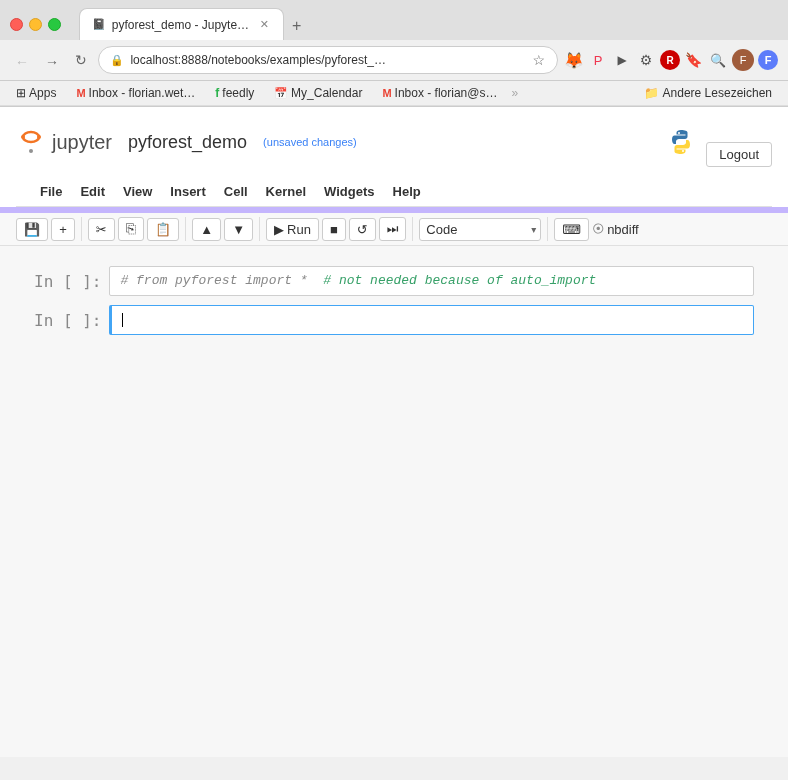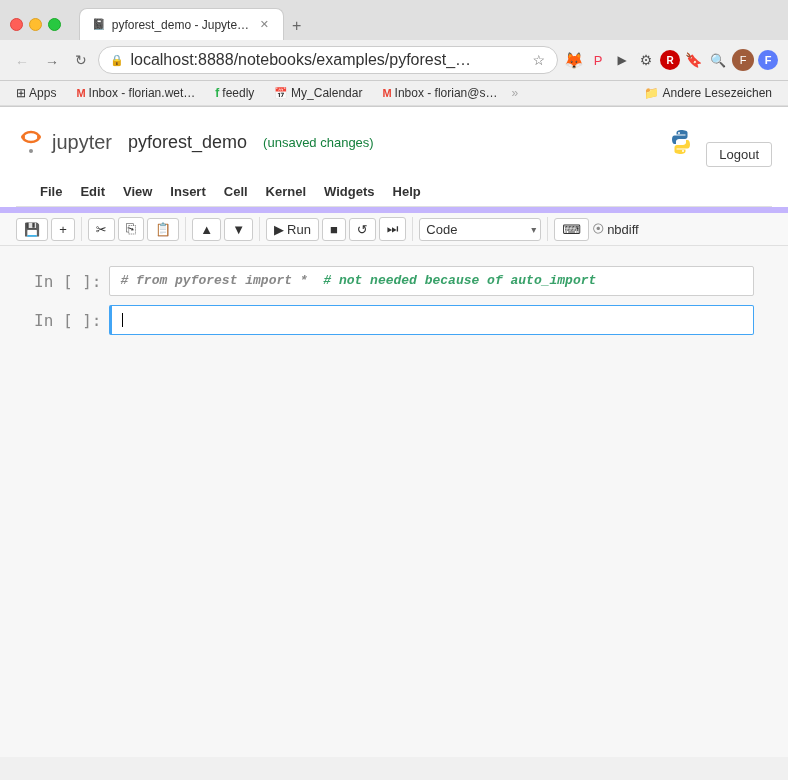--- a/index.html
+++ b/index.html
@@ -23,21 +23,21 @@
     .tab-title { max-width: 140px; overflow: hidden; white-space: nowrap; text-overflow: ellipsis; font-size: 12px; }
     .tab-close { color: #888; font-size: 11px; cursor: pointer; padding: 2px; }
     .new-tab { background: transparent; border: none; padding: 5px 8px; font-size: 16px; color: #666; cursor: pointer; }
 
     
     .address-bar { background: #f0f0f0; padding: 6px 10px; display: flex; align-items: center; gap: 6px; border-bottom: 1px solid #ccc; }
     .nav-btn { background: none; border: none; color: #666; font-size: 14px; cursor: pointer; padding: 3px 5px; border-radius: 3px; }
     .nav-btn.disabled { color: #bbb; cursor: default; }
     .address-input { flex: 1; background: #fff; border: 1px solid #ccc; border-radius: 20px; padding: 4px 12px; font-size: 13px; display: flex; align-items: center; gap: 6px; height: 28px; }
     .address-lock { color: #666; font-size: 11px; }
-    .address-text { font-size: 16px; color: #333; flex: 1; }
+    .address-text { font-size: 12px; color: #333; flex: 1; }
     .address-star { color: #666; font-size: 14px; }
     .browser-icons { display: flex; gap: 4px; align-items: center; }
     .b-icon { width: 20px; height: 20px; border-radius: 50%; display: flex; align-items: center; justify-content: center; font-size: 12px; cursor: pointer; color: #555; }
 
     
     .bookmarks-bar { background: #f0f0f0; padding: 3px 10px; display: flex; align-items: center; gap: 8px; border-bottom: 1px solid #ddd; font-size: 12px; }
     .bm-item { display: flex; align-items: center; gap: 3px; padding: 2px 6px; border-radius: 3px; cursor: pointer; color: #333; font-size: 12px; white-space: nowrap; }
     .bm-sep { color: #aaa; }
     .bm-more { margin-left: auto; display: flex; align-items: center; gap: 6px; }
     .bm-folder { display: flex; align-items: center; gap: 3px; padding: 2px 6px; border-radius: 3px; cursor: pointer; color: #333; font-size: 12px; }
@@ -45,21 +45,21 @@
     
     .jupyter-wrapper { background: #fff; height: calc(780px - 130px); overflow: hidden; }
 
     
     .jupyter-header { background: #fff; border-bottom: 6px solid #c4b5fd; padding: 0 16px; }
     .jupyter-title-row { display: flex; align-items: center; padding: 10px 0; gap: 16px; }
     .jupyter-logo { display: flex; align-items: center; gap: 6px; }
     .jupyter-logo-icon { width: 30px; height: 30px; }
     .jupyter-logo-text { font-size: 20px; font-weight: 300; color: #4e4e4e; }
     .notebook-title { font-size: 18px; color: #333; font-weight: normal; }
-    .notebook-unsaved { font-size: 13px; color: #15803d; }
+    .notebook-unsaved { font-size: 11px; color: #3b82f6; }
     .header-right { margin-left: auto; display: flex; align-items: center; gap: 10px; }
     .python-icon { width: 30px; height: 30px; }
     .logout-btn { background: #fff; border: 1px solid #ccc; border-radius: 3px; padding: 4px 12px; font-size: 13px; cursor: pointer; color: #333; margin-top: 25px; }
 
     
     .menu-bar { display: flex; align-items: center; padding: 4px 16px; border-bottom: 1px solid #e0e0e0; gap: 2px; }
     .menu-item { padding: 3px 8px; font-size: 13px; color: #333; cursor: pointer; border-radius: 3px; font-weight: bold; }
     .menu-right { margin-left: auto; display: flex; align-items: center; gap: 8px; }
     .trusted-btn { background: none; border: none; font-size: 13px; color: #333; cursor: pointer; }
     .edit-icon-btn { background: none; border: none; font-size: 14px; color: #555; cursor: pointer; }
@@ -76,21 +76,21 @@
     .select-wrapper::after { content: '▾'; position: absolute; right: 5px; top: 50%; transform: translateY(-50%); pointer-events: none; font-size: 10px; color: #666; }
     .nbdiff-btn { background: none; border: none; font-size: 13px; color: #333; cursor: pointer; display: flex; align-items: center; gap: 3px; }
 
     
     .notebook-area { padding: 20px; background: #f7f7f7; height: calc(780px - 230px); overflow: auto; }
     .cell-container { max-width: 720px; margin: 0 auto; }
     .cell { margin-bottom: 8px; display: flex; align-items: flex-start; gap: 0; }
     .cell-input-area { flex: 1; border: 1px solid #cfcfcf; border-radius: 2px; background: #fff; }
     .cell.selected .cell-input-area { border-color: #42a5f5; border-left: 3px solid #42a5f5; }
     .cell-label { font-size: 16px; color: #888; white-space: nowrap; padding: 6px 8px 6px 0; font-family: monospace; min-width: 70px; text-align: right; }
-    .cell-input { width: 100%; border: none; outline: none; padding: 6px 10px; font-family: 'Courier New', Courier, monospace; font-size: 13px; min-height: 28px; resize: none; background: transparent; font-weight: bold; }
+    .cell-input { width: 100%; border: none; outline: none; padding: 6px 10px; font-family: 'Courier New', Courier, monospace; font-size: 13px; min-height: 28px; resize: none; background: transparent; }
     .cell-wrapper { display: flex; align-items: flex-start; width: 100%; }
 
     
     .cursor { display: inline-block; width: 1px; height: 14px; background: #000; animation: blink 1s step-end infinite; vertical-align: text-bottom; }
     @keyframes blink { 0%, 100% { opacity: 1; } 50% { opacity: 0; } }
 
     
     .avatar { width: 22px; height: 22px; border-radius: 50%; background: #888; overflow: hidden; display: flex; align-items: center; justify-content: center; }
   </style>
 </head>

